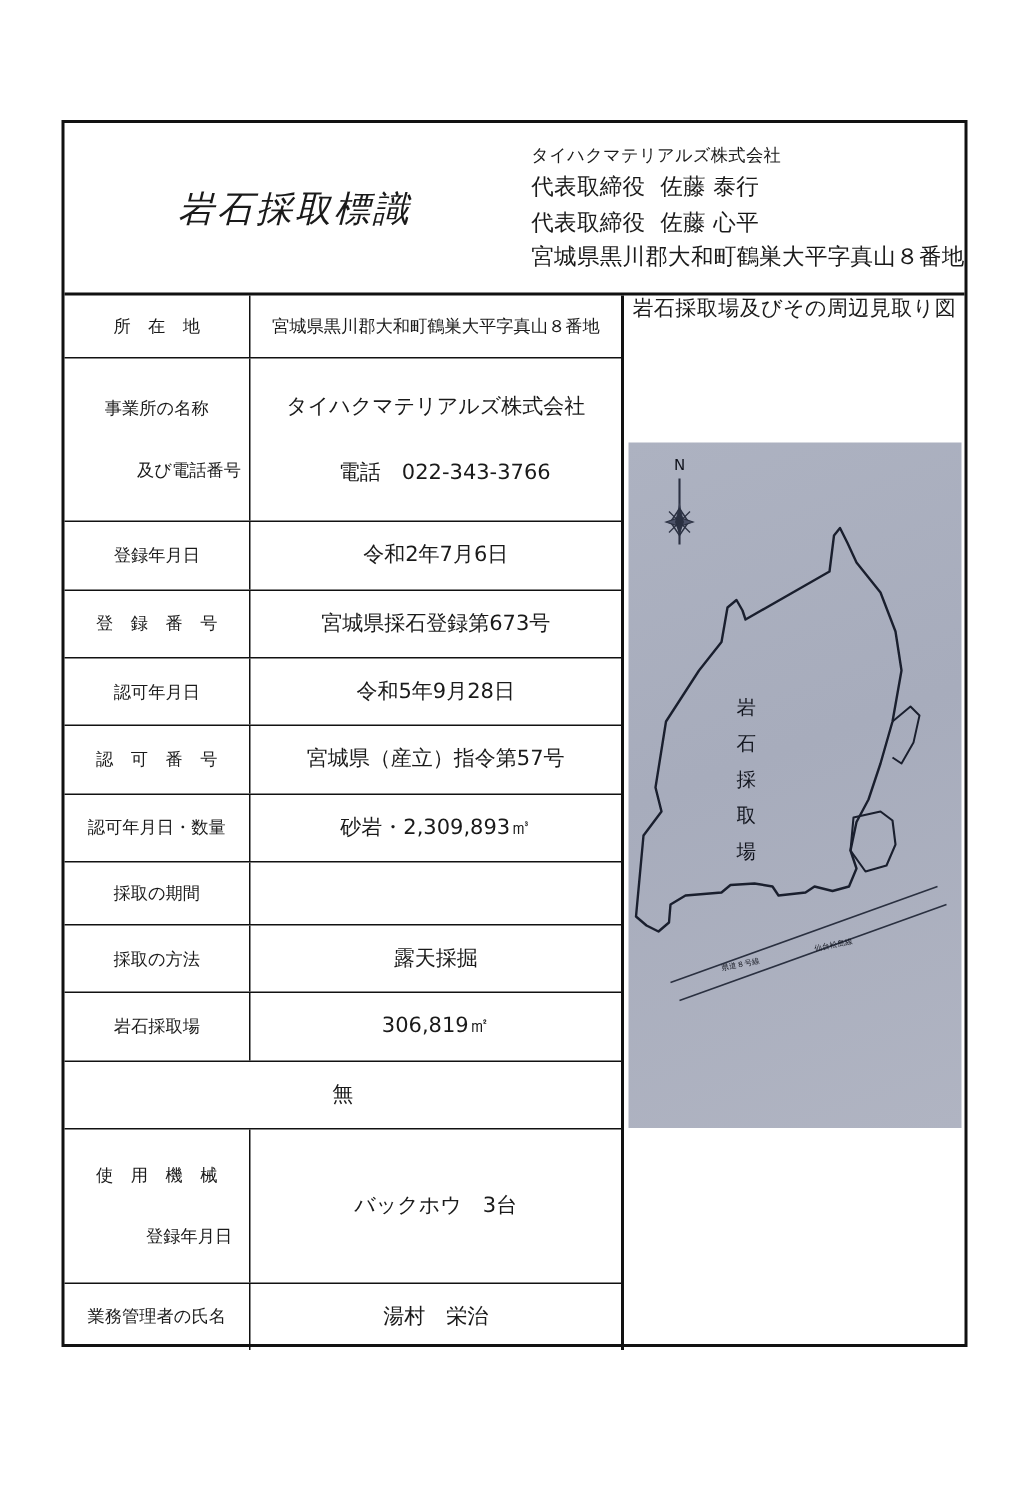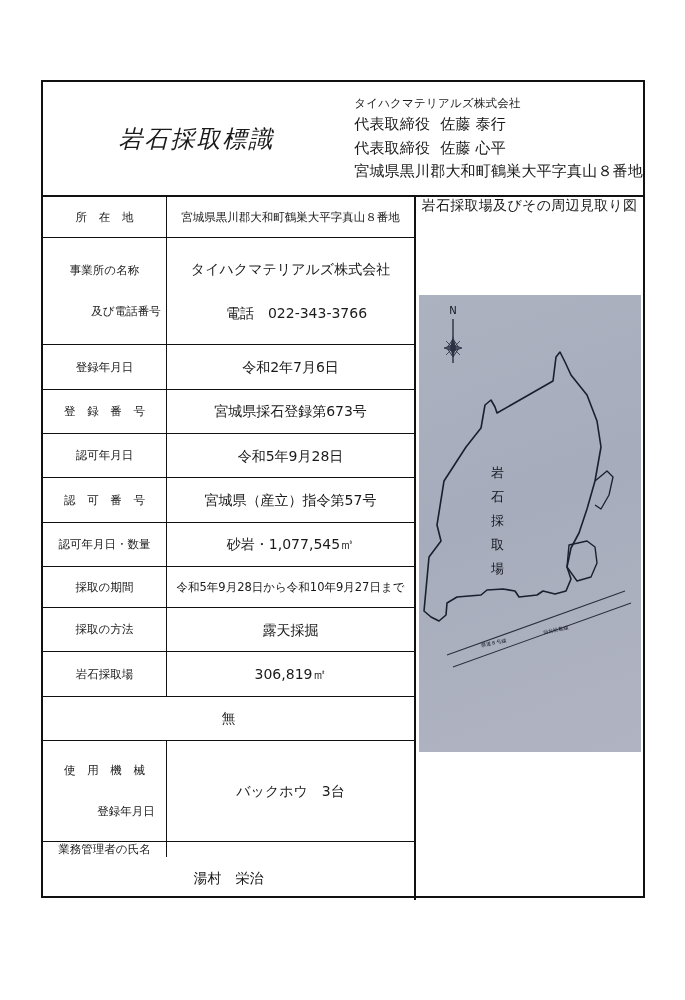--- a/index.html
+++ b/index.html
@@ -89,21 +89,21 @@
     box-sizing: border-box;
     display: flex;
     flex-direction: column;
   }
   .trow {
     display: flex;
     border-bottom: 1.5px solid #111;
     box-sizing: border-box;
     flex: 1 1 auto;
   }
-  .trow:last-child { border-bottom: none; flex-direction: column; }
+  .trow:last-child { border-bottom: none; }
   .trow.tall { flex: 1.75 1 auto; }
 
   .tlabel {
     width: 124px;
     border-right: 1.5px solid #111;
     box-sizing: border-box;
     display: flex;
     flex-direction: column;
     align-items: center;
     justify-content: center;
@@ -256,28 +256,27 @@
         <div class="tlabel">
             <span class="sp">認 可 番 号</span>
           </div>
         <div class="tvalue">宮城県（産立）指令第57号</div>
       </div>
 
       <div class="trow">
         <div class="tlabel">
             <span>認可年月日・数量</span>
           </div>
-        <div class="tvalue">砂岩・1,077,545㎥</div>
+        <div class="tvalue">砂岩・2,309,893㎥</div>
       </div>
 
       <div class="trow">
         <div class="tlabel">
             <span>採取の期間</span>
           </div>
-        <div class="tvalue small">令和5年9月28日から令和10年9月27日まで</div>
       </div>
 
       <div class="trow">
         <div class="tlabel">
             <span>採取の方法</span>
           </div>
         <div class="tvalue">露天採掘</div>
       </div>
 
       <div class="trow">

